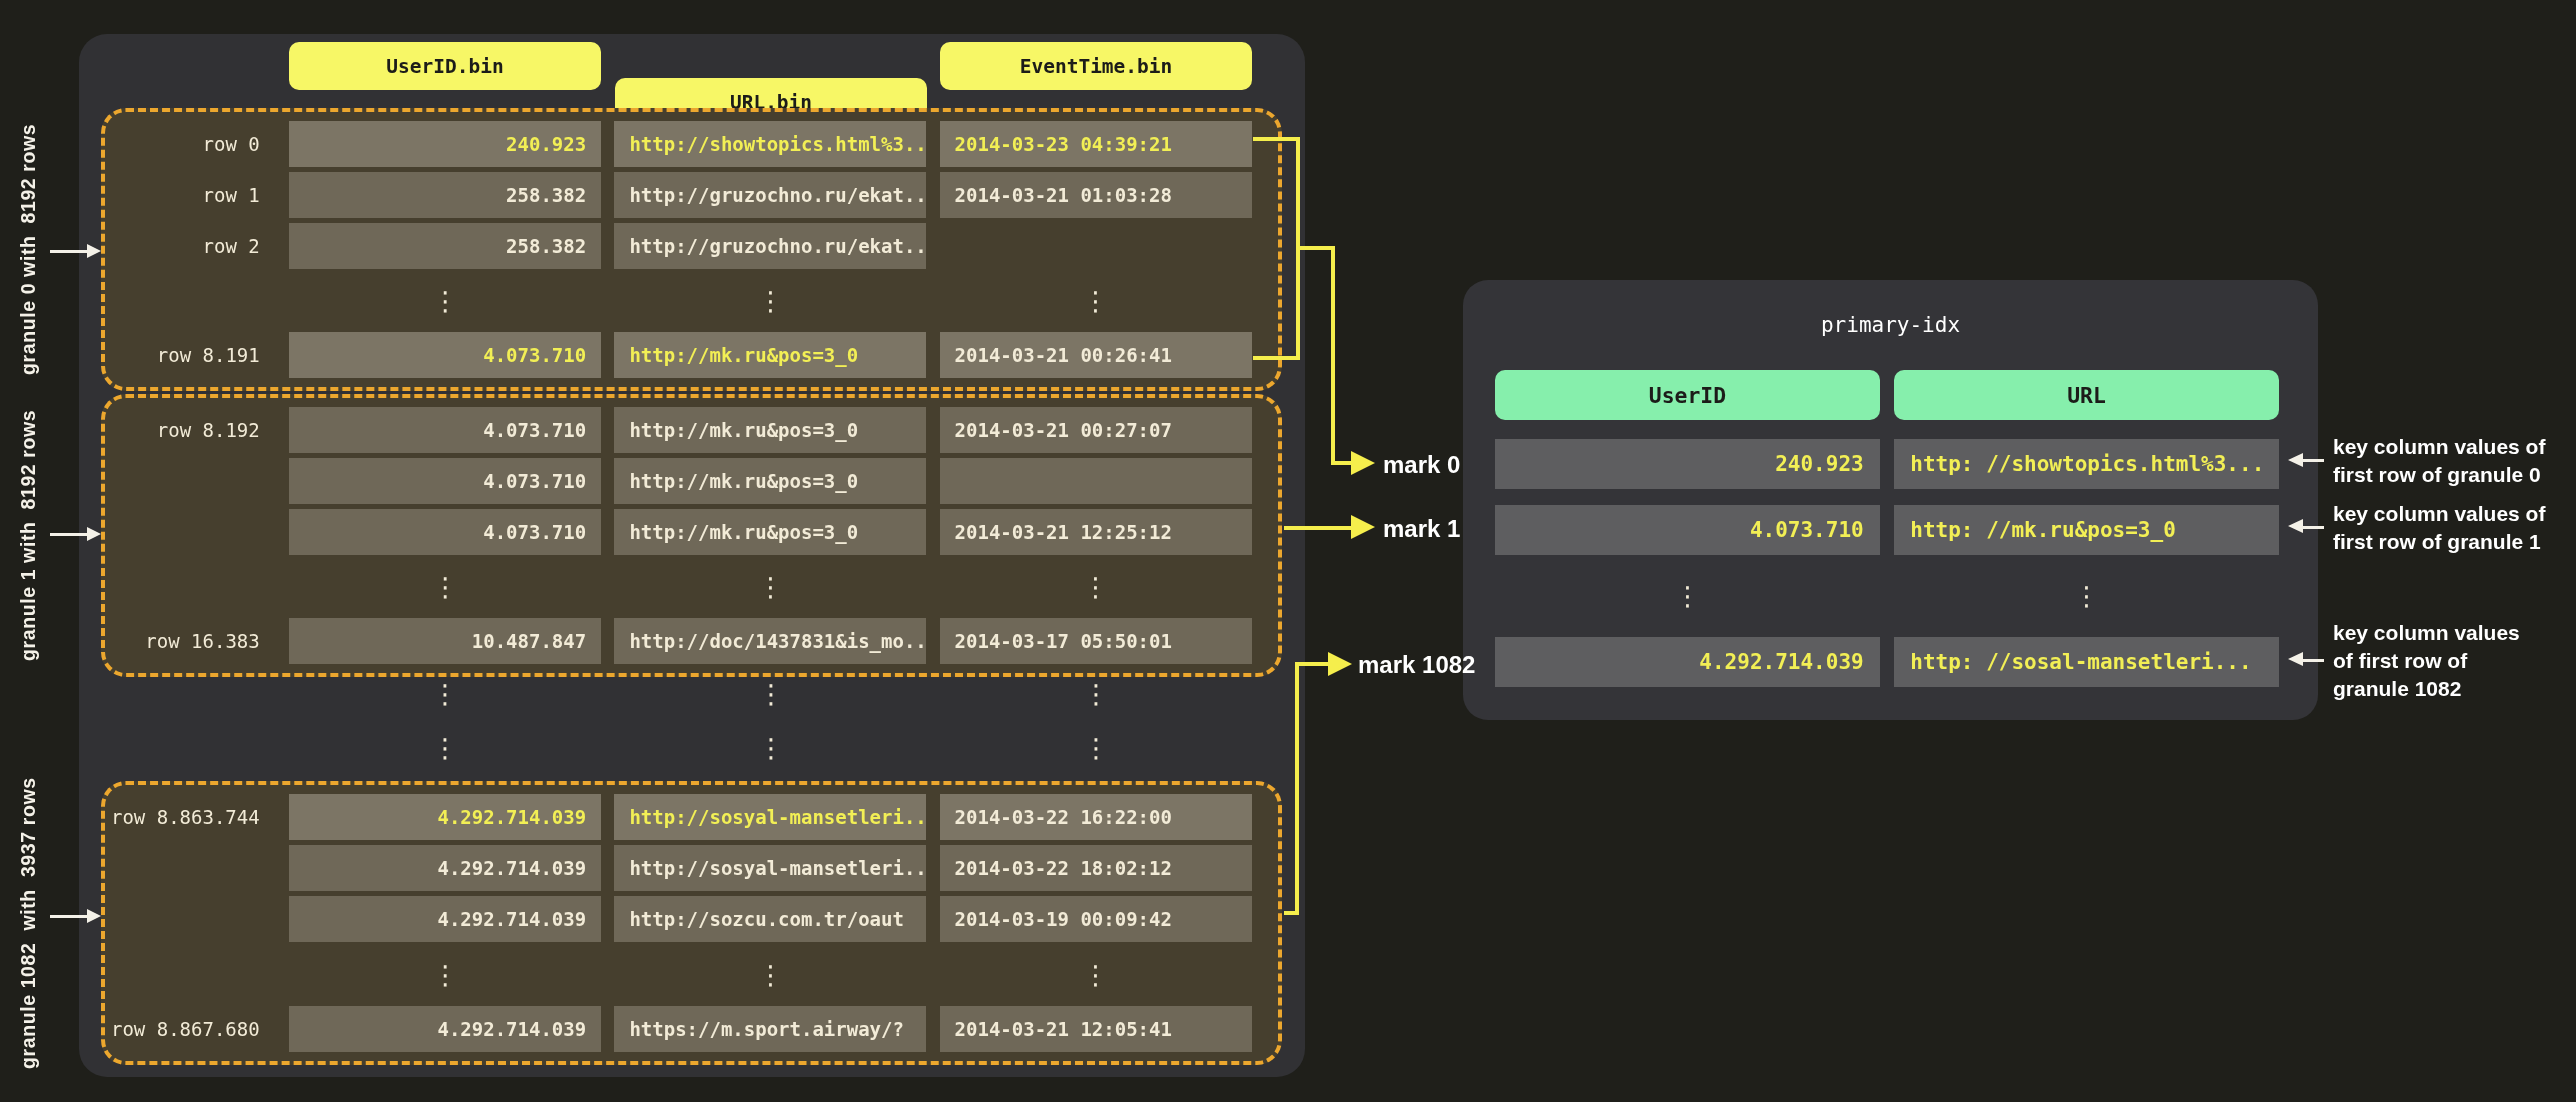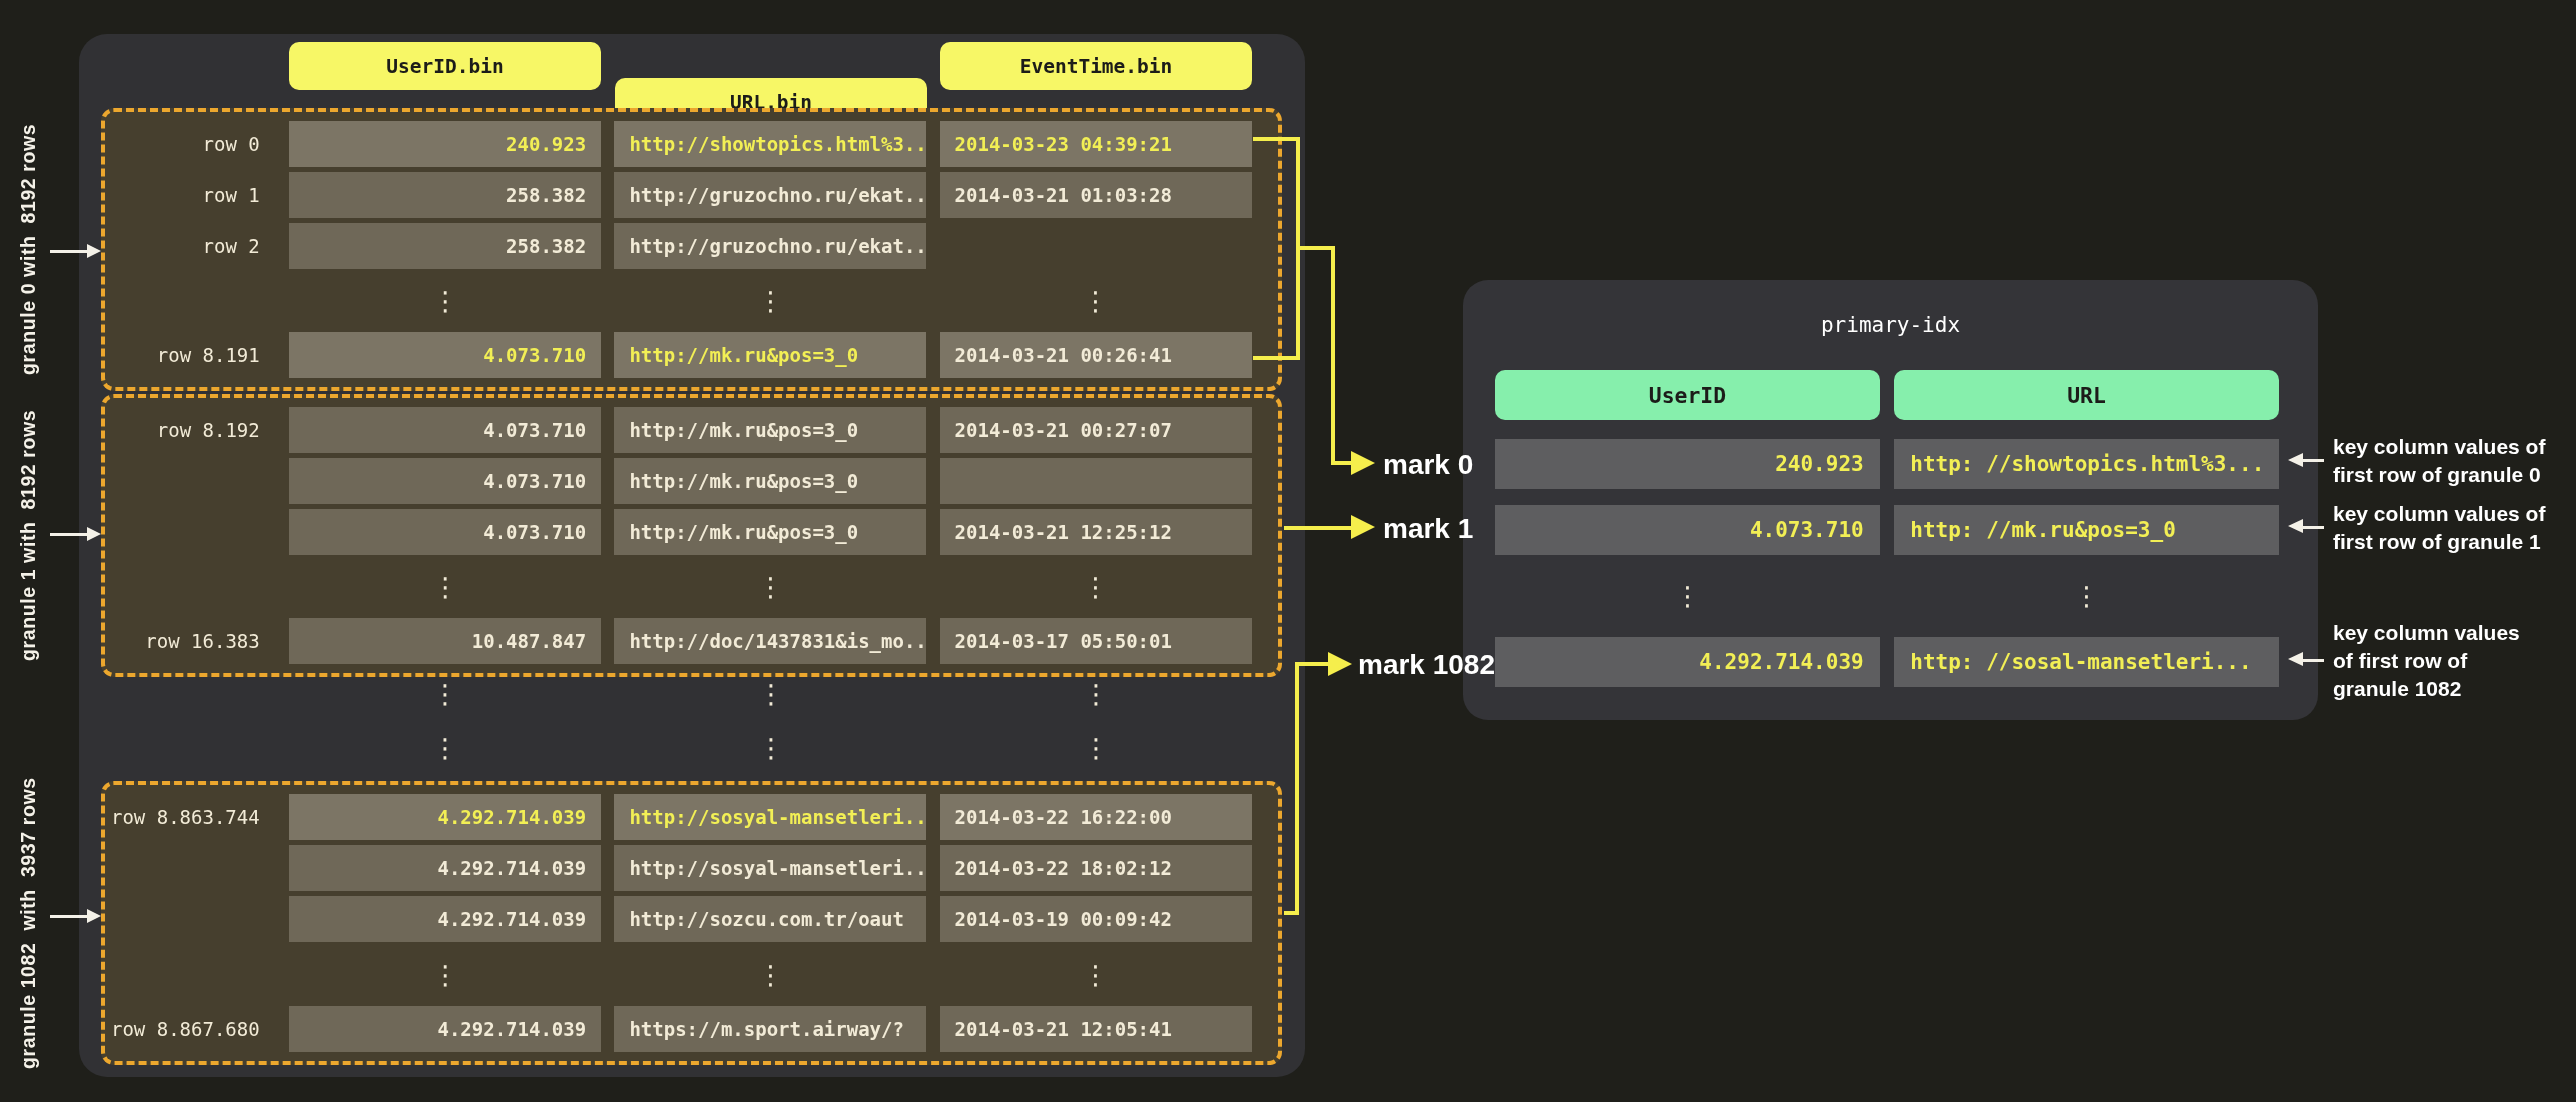--- a/index.html
+++ b/index.html
@@ -14,21 +14,21 @@
         display:flex;align-items:center;justify-content:center;
         color:#1c1c19;font-weight:bold;font-size:19.5px;}
   .pill.bin{top:42px;width:312px;}
   #pill-userid-bin{left:289px;} #pill-url-bin{left:615px;margin-top:36px;} #pill-eventtime-bin{left:940px;}
   .ipill{position:absolute;top:370px;width:385px;height:50px;background:#86efac;border-radius:10px;
         display:flex;align-items:center;justify-content:center;color:#1c1c19;font-weight:bold;font-size:21.4px;}
   #ipill-userid{left:1495px;} #ipill-url{left:1894px;}
 
   
   .granule{position:absolute;left:101px;width:1181px;background:#463f2e;
-           border:4.4px dashed #eca72e;border-radius:13px;box-sizing:border-box;}
+           border:4.4px dashed #eca72e;border-radius:25px;box-sizing:border-box;}
   #g0{top:108px;height:283px;} #g1{top:394px;height:283px;} #g2{top:781px;height:284px;}
   .grows{display:grid;grid-template-rows:46px 46px 46px 1fr 46px;row-gap:5px;
          padding:8.8px 0;height:100%;box-sizing:border-box;}
   .trow{display:grid;grid-template-columns:171px 312px 312px 312px;column-gap:13.2px;}
   .rlabel{display:flex;align-items:center;justify-content:flex-end;padding-right:16.3px;
           color:#f2ebd7;font-size:19px;white-space:nowrap;}
   .cell{display:flex;align-items:center;background:#6f6858;color:#f2ebd7;font-size:19px;
         font-weight:600;padding:0 15px;white-space:nowrap;overflow:hidden;box-sizing:border-box;}
   .cell.c0{justify-content:flex-end;}
   .cell.hi{background:#7c7565;}
@@ -58,21 +58,21 @@
   .yl{position:absolute;background:#f5ee4c;}
   .yah{position:absolute;width:0;height:0;border-top:12px solid transparent;
        border-bottom:12px solid transparent;border-left:24px solid #f5ee4c;}
   .wl{position:absolute;background:#f4f1e8;height:2.5px;}
   .wah-r{position:absolute;width:0;height:0;border-top:7.5px solid transparent;
        border-bottom:7.5px solid transparent;border-left:14px solid #f4f1e8;}
   .wah-l{position:absolute;width:0;height:0;border-top:7.5px solid transparent;
        border-bottom:7.5px solid transparent;border-right:15px solid #f4f1e8;}
 
   .mark-label{position:absolute;color:#ffffff;font-family:"Liberation Sans",sans-serif;
-              font-weight:bold;font-size:28px;transform:translateY(-50%);white-space:nowrap;}
+              font-weight:bold;font-size:24px;transform:translateY(-50%);white-space:nowrap;}
   .ann{position:absolute;left:2333px;color:#ffffff;font-family:"Liberation Sans",sans-serif;
        font-weight:bold;font-size:21px;line-height:28px;}
   .ann div{white-space:nowrap;}
 </style>
 </head>
 <body>
 
 <div class="stage">
 
   <div class="panel" id="left-panel"></div>

